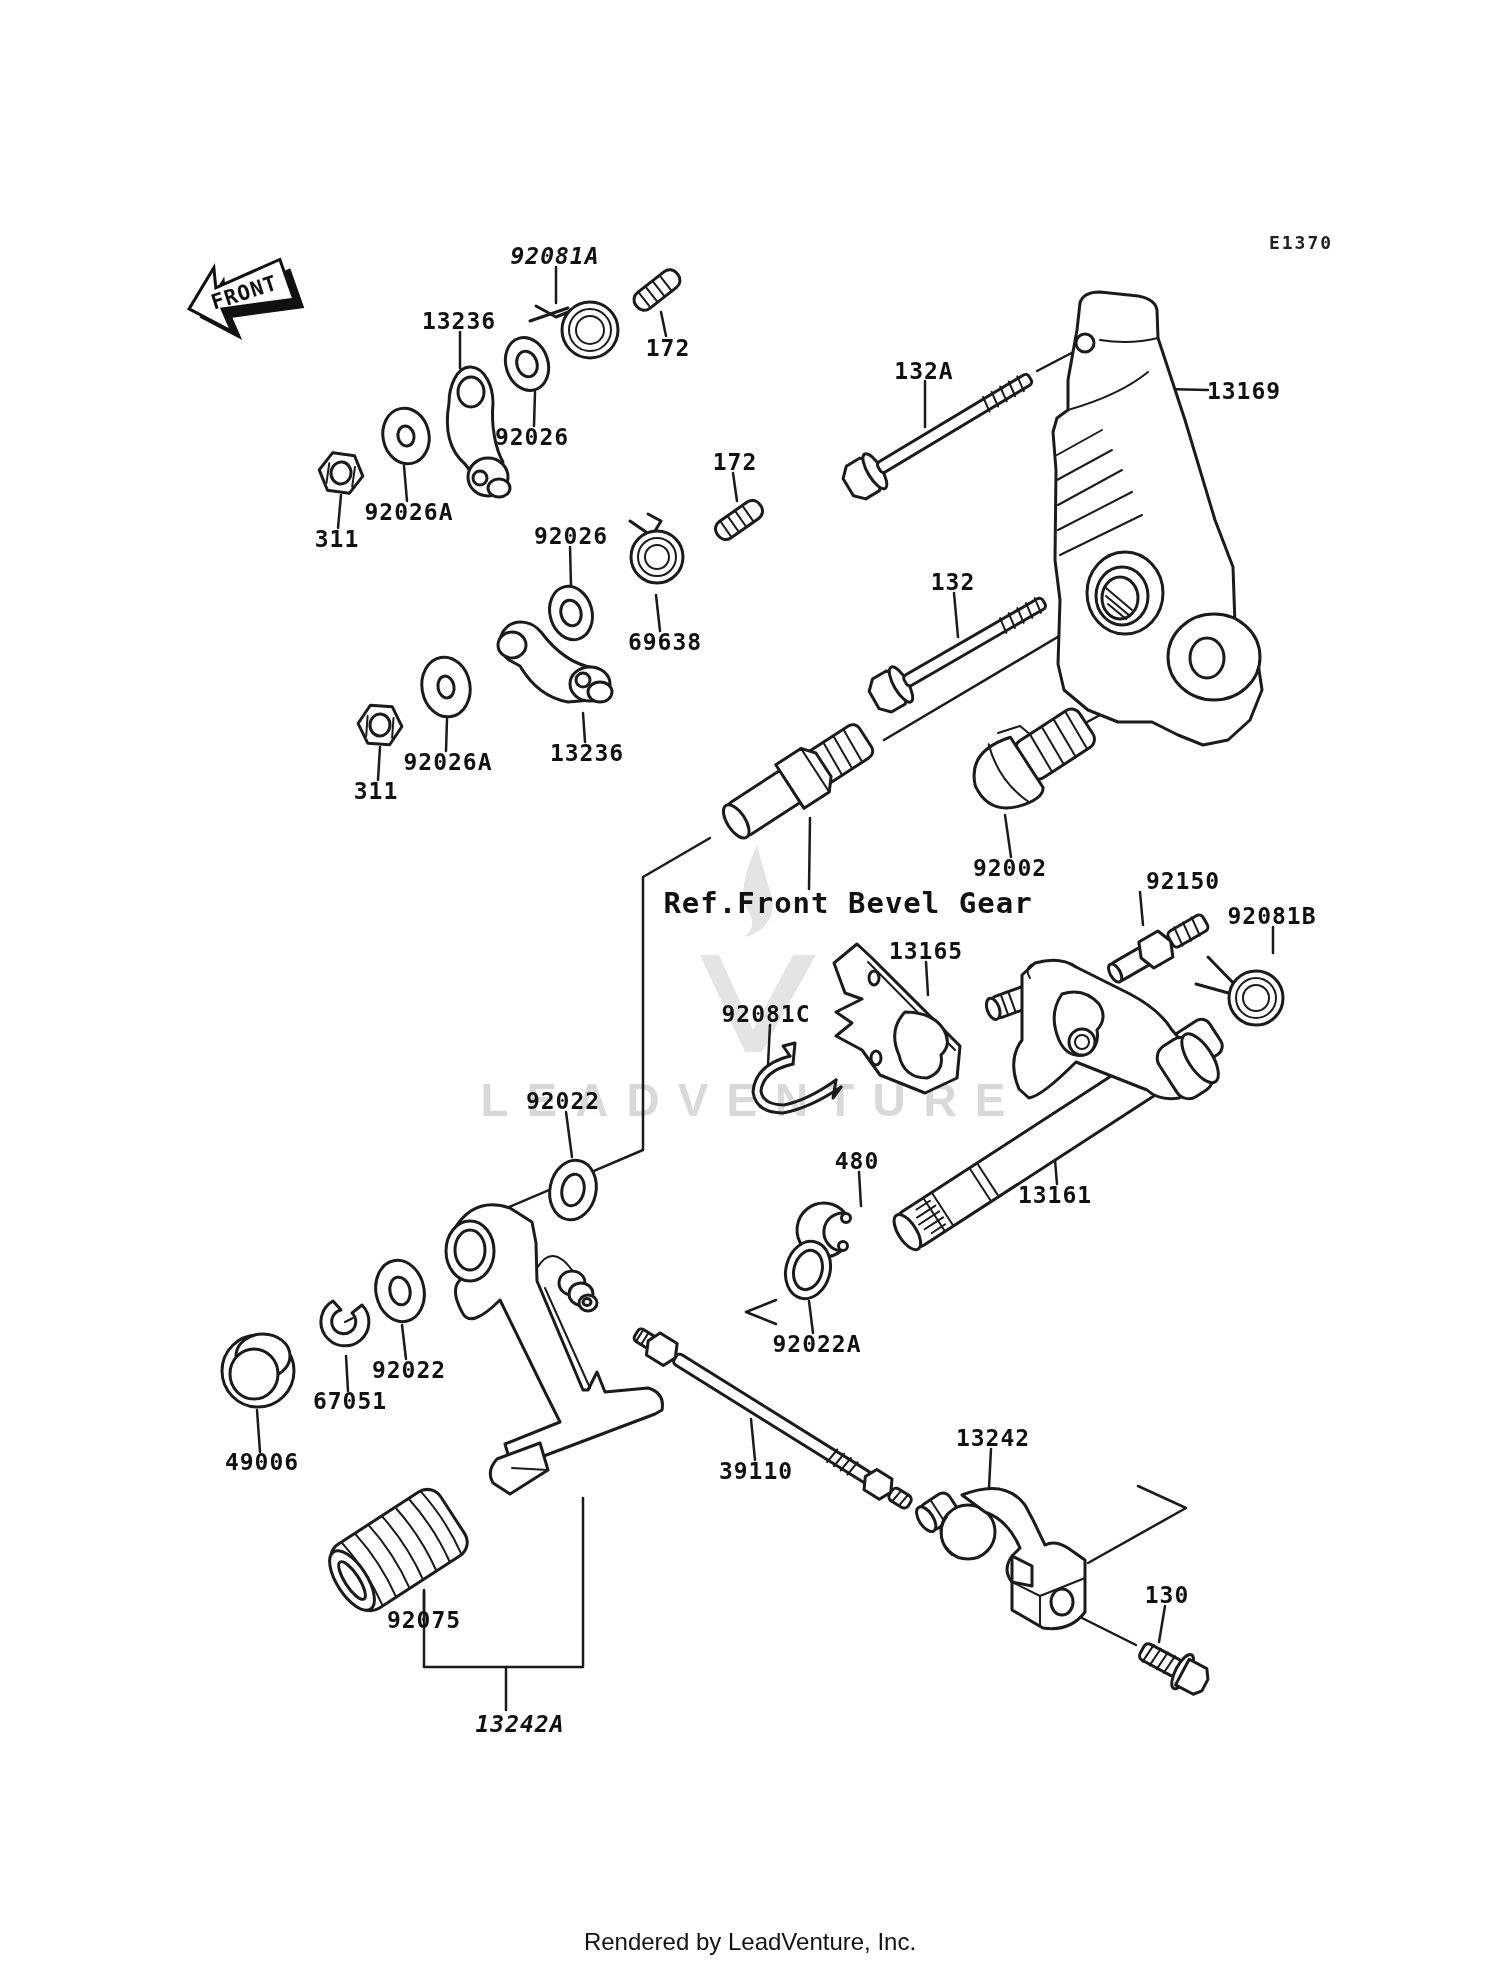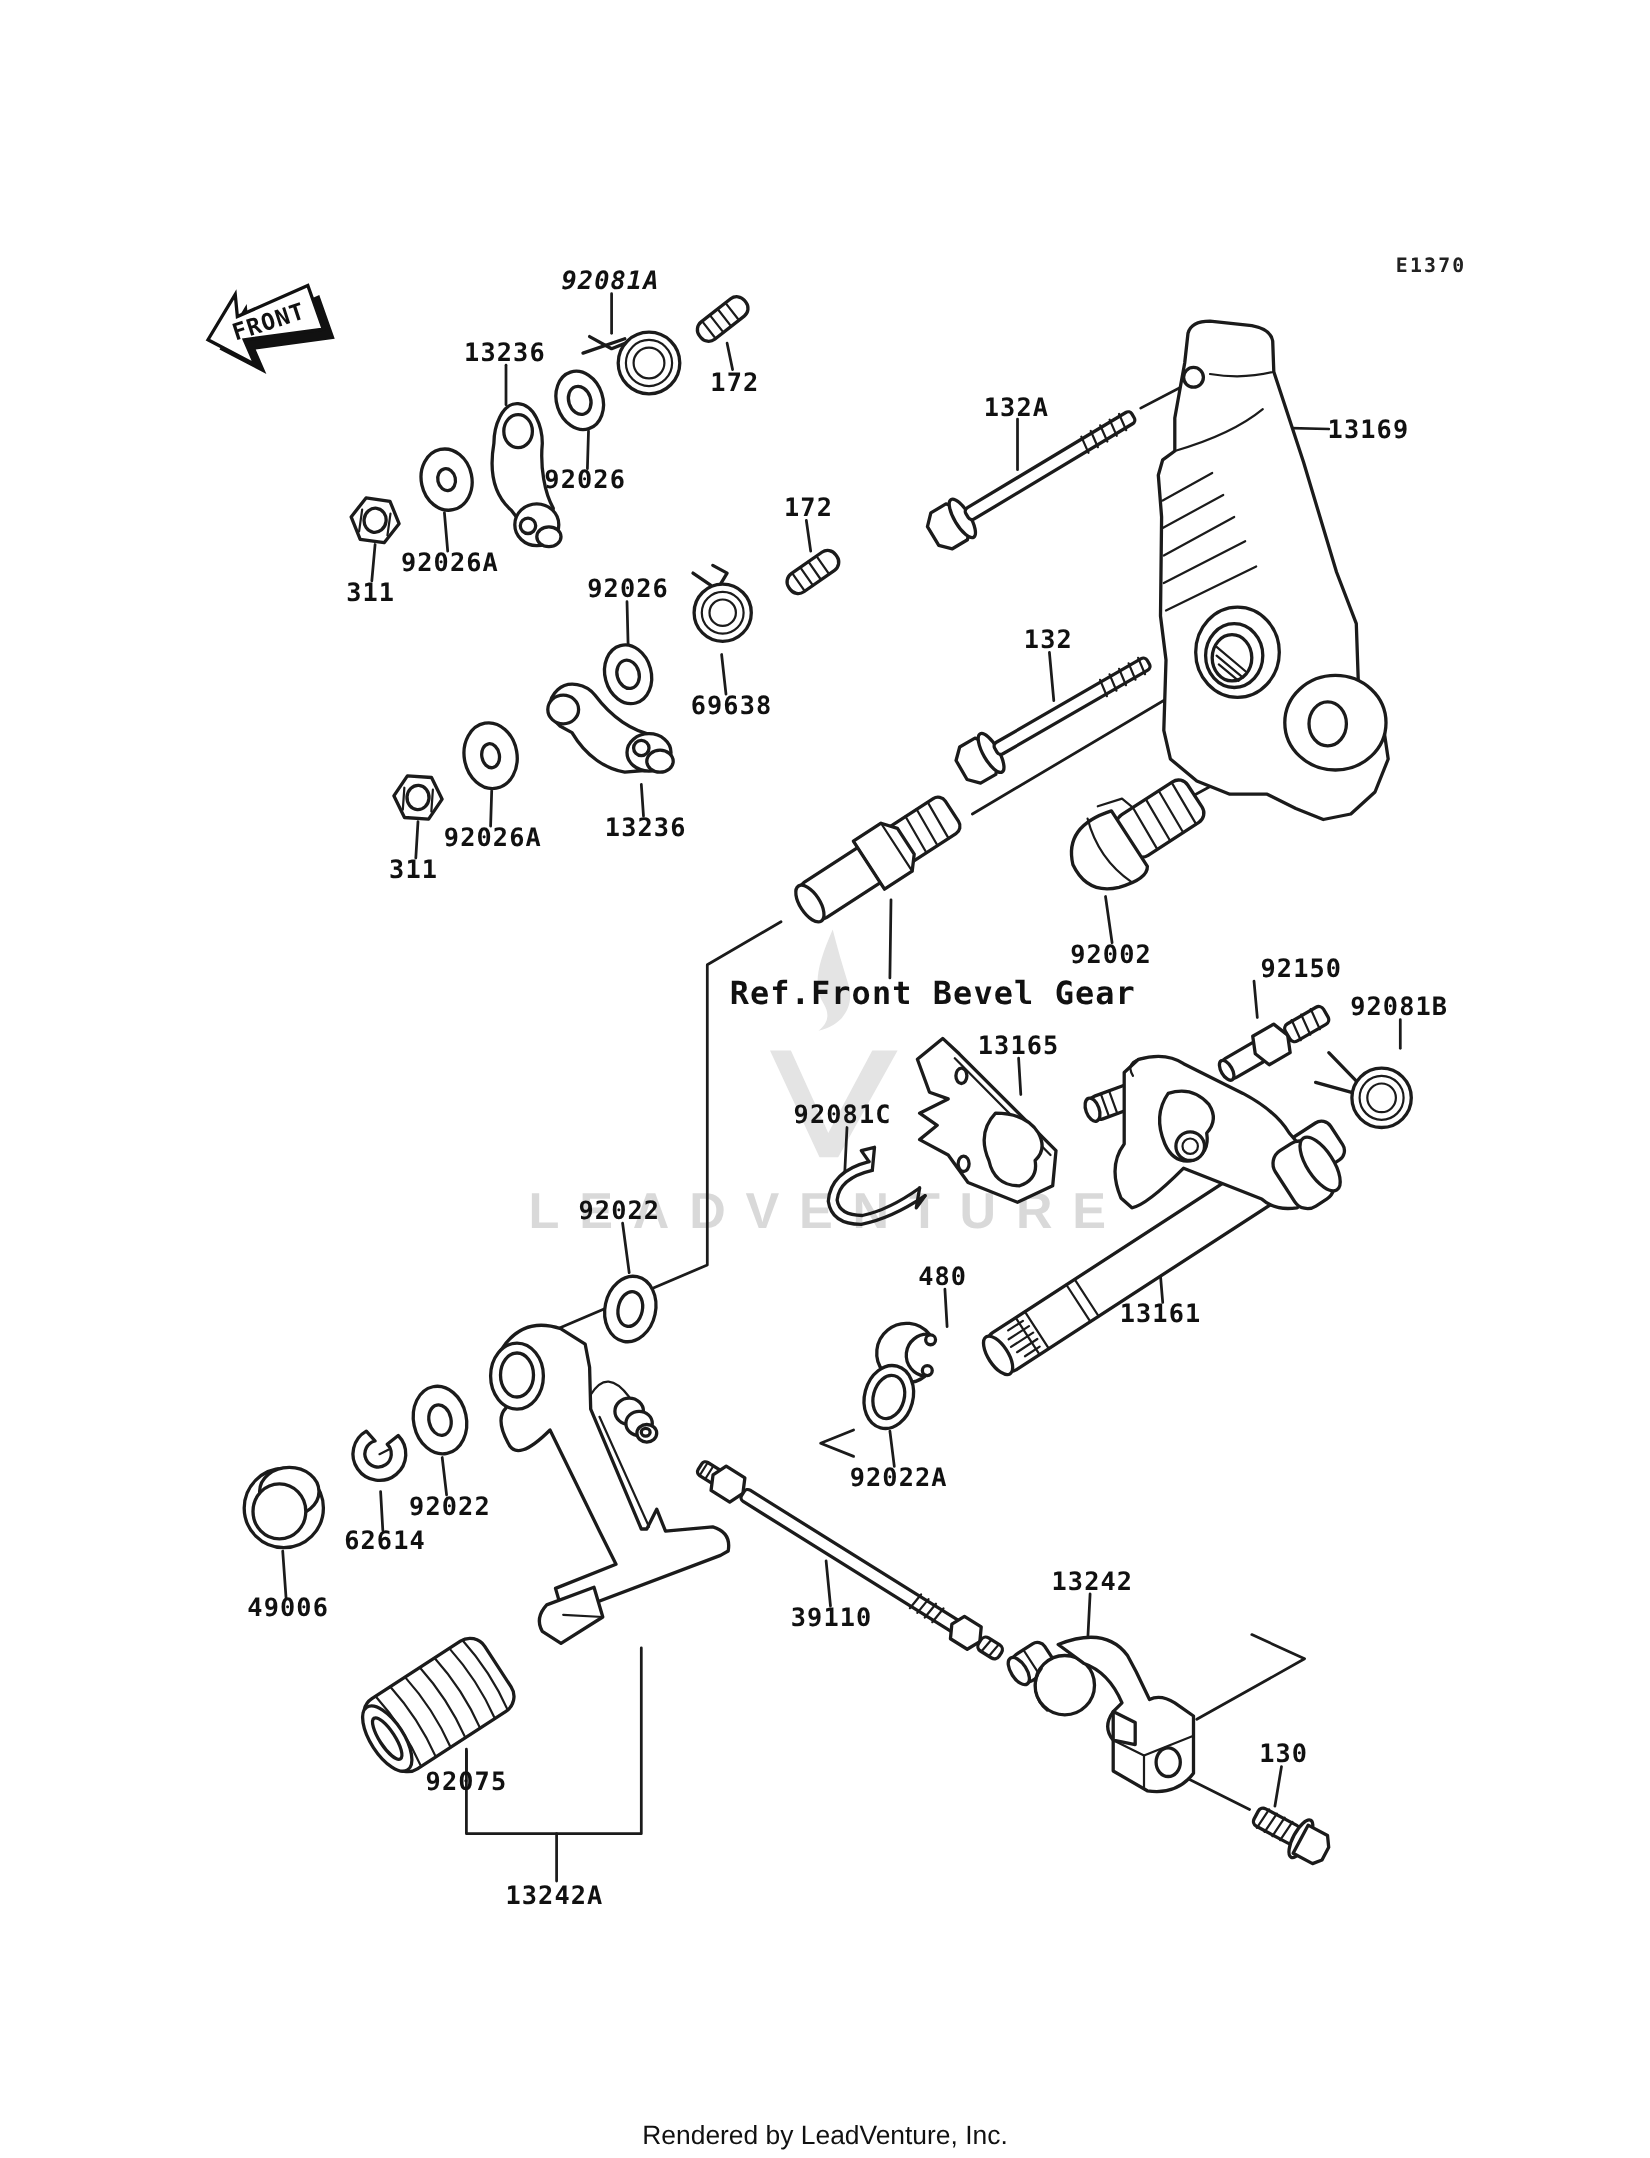--- a/index.html
+++ b/index.html
@@ -461,24 +461,24 @@
       <div class="plabel ref" style="left: 808px; top: 903px;">Ref.Front Bevel Gear</div>
       <div class="plabel" style="left: 1139px; top: 881px; margin-left: 44px;">92150</div>
       <div class="plabel" style="left: 1272px; top: 916px;">92081B</div>
       <div class="plabel" style="left: 926px; top: 951px;">13165</div>
       <div class="plabel" style="left: 766px; top: 1014px;">92081C</div>
       <div class="plabel" style="left: 563px; top: 1101px;">92022</div>
       <div class="plabel" style="left: 857px; top: 1161px;">480</div>
       <div class="plabel" style="left: 1055px; top: 1195px; text-align: right;">13161</div>
       <div class="plabel" style="left: 817px; top: 1344px;">92022A</div>
       <div class="plabel" style="left: 409px; top: 1370px;">92022</div>
-      <div class="plabel" style="left: 350px; top: 1401px;">62614</div>
+      <div class="plabel" style="left: 350px; top: 1401px;">67051</div>
       <div class="plabel" style="left: 262px; top: 1462px;">49006</div>
       <div class="plabel" style="left: 756px; top: 1471px;">39110</div>
       <div class="plabel" style="left: 993px; top: 1438px; text-align: right;">13242</div>
       <div class="plabel" style="left: 424px; top: 1620px;">92075</div>
       <div class="plabel" style="left: 1167px; top: 1595px;">130</div>
-      <div class="plabel" style="left: 504px; top: 1724px;">13242A</div>
+      <div class="plabel" style="left: 520px; top: 1724px; font-style: italic;">13242A</div>
     </div>
 
   <div class="footer-text" style="left:750px;top:1942px;">Rendered by LeadVenture, Inc.</div>
 
 </div>
 
 </body></html>

